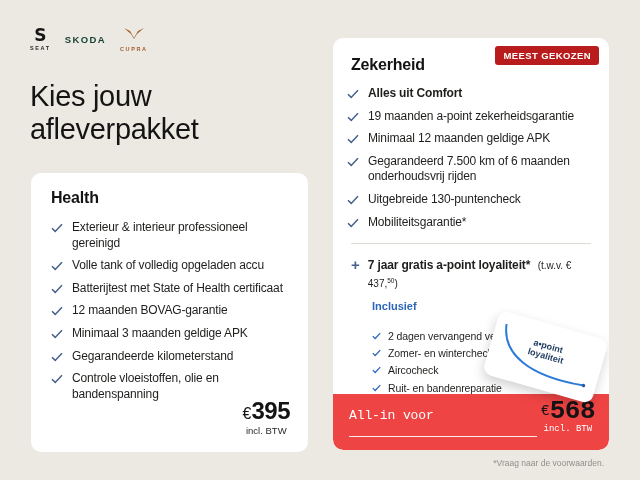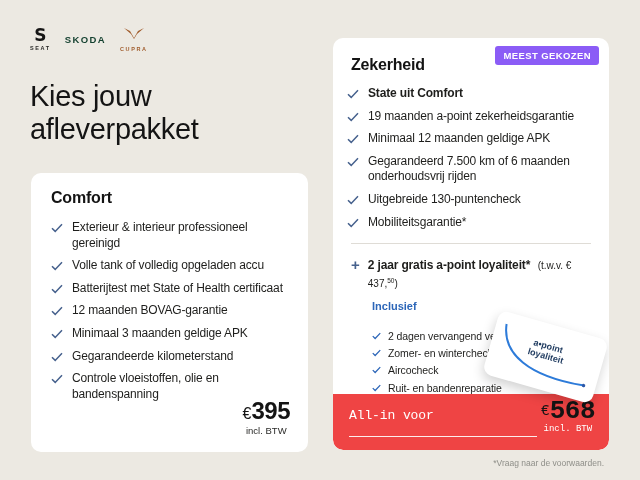--- a/index.html
+++ b/index.html
@@ -32,21 +32,21 @@
   .check-item.bold { font-weight:bold; }
 
   
   .price-block { position:absolute; right:18px; bottom:16px; text-align:right; }
   .price-row { display:flex; align-items:flex-start; justify-content:flex-end; color:#141414; }
   .price-cur { font-size:16px; font-weight:500; margin-top:6px; }
   .price-amt { font-size:24px; font-weight:bold; letter-spacing:-0.5px; line-height:1; }
   .price-note { font-size:9.5px; color:#2a2a28; margin-top:2px;text-align:center; }
 
   
-  .badge { position:absolute; top:8px; right:10px; background:#8b5cf6; color:#fff; font-size:9.5px; font-weight:bold; letter-spacing:0.4px; padding:4px 8px; border-radius:3px; }
+  .badge { position:absolute; top:8px; right:10px; background:#b91c1c; color:#fff; font-size:9.5px; font-weight:bold; letter-spacing:0.4px; padding:4px 8px; border-radius:3px; }
   .divider { border:none; border-top:1px solid #DFDCD6; margin:13px 4px 11px 4px; }
   .bonus-row { display:flex; gap:8px; align-items:baseline; margin-left:4px; }
   .plus-glyph { color:#46618D; font-size:15px; font-weight:bold; line-height:1; position:relative; top:1px; }
   .bonus-title { font-size:12px; font-weight:bold; letter-spacing:-0.15px; color:#1E1E1C; }
   .bonus-note { font-size:10px; color:#1E1E1C; margin-left:3px; }
   .bonus-note sup { font-size:6.5px; }
   .inclusief { margin:9px 0 18px 25px; color:#2C66B8; font-size:11px; font-weight:bold; }
   .sub-list { list-style:none; margin-left:25px; }
   .sub-item { display:flex; gap:7px; font-size:10.5px; letter-spacing:-0.1px; color:#1E1E1C; margin-bottom:4px; line-height:1.25; }
   .sub-item svg { flex-shrink:0; margin-top:2px; }
@@ -89,21 +89,21 @@
       <span class="brand-sub cupra-sub">CUPRA</span>
     </div>
   </div>
 
   <div class="page-title">
     <div>Kies jouw</div>
     <div>afleverpakket</div>
   </div>
 
   <div class="card card-comfort">
-    <div class="card-title">Comfort</div>
+    <div class="card-title">Health</div>
     <ul class="check-list">
       <li class="check-item">
         <svg width="12" height="10" viewBox="0 0 12 10">
             <path d="M1 5.2 L4.2 8.4 L11 1.2" fill="none" stroke="#46618D" stroke-width="1.5"></path>
           </svg>
         <span>Exterieur &amp; interieur professioneel gereinigd</span>
       </li>
       <li class="check-item">
         <svg width="12" height="10" viewBox="0 0 12 10">
             <path d="M1 5.2 L4.2 8.4 L11 1.2" fill="none" stroke="#46618D" stroke-width="1.5"></path>
@@ -151,21 +151,21 @@
   </div>
 
   <div class="card card-zekerheid">
     <div class="badge">MEEST GEKOZEN</div>
     <div class="card-title">Zekerheid</div>
     <ul class="check-list">
       <li class="check-item bold">
         <svg width="12" height="10" viewBox="0 0 12 10">
             <path d="M1 5.2 L4.2 8.4 L11 1.2" fill="none" stroke="#46618D" stroke-width="1.5"></path>
           </svg>
-        <span>State uit Comfort</span>
+        <span>Alles uit Comfort</span>
       </li>
       <li class="check-item">
         <svg width="12" height="10" viewBox="0 0 12 10">
             <path d="M1 5.2 L4.2 8.4 L11 1.2" fill="none" stroke="#46618D" stroke-width="1.5"></path>
           </svg>
         <span>19 maanden a-point zekerheidsgarantie</span>
       </li>
       <li class="check-item">
         <svg width="12" height="10" viewBox="0 0 12 10">
             <path d="M1 5.2 L4.2 8.4 L11 1.2" fill="none" stroke="#46618D" stroke-width="1.5"></path>
@@ -190,21 +190,21 @@
           </svg>
         <span>Mobiliteitsgarantie*</span>
       </li>
     </ul>
 
     <hr class="divider">
 
     <div class="bonus-row">
       <span class="plus-glyph">+</span>
       <span>
-        <span class="bonus-title">2 jaar gratis a-point loyaliteit*</span>
+        <span class="bonus-title">7 jaar gratis a-point loyaliteit*</span>
         <span class="bonus-note"><span>(t.w.v. € 437,</span><sup>50</sup><span>)</span></span>
       </span>
     </div>
 
     <div class="inclusief">Inclusief</div>
 
     <ul class="sub-list">
       <li class="sub-item">
         <svg width="9" height="8" viewBox="0 0 12 10">
             <path d="M1 5.2 L4.2 8.4 L11 1.2" fill="none" stroke="#2C66B8" stroke-width="1.7"></path>

